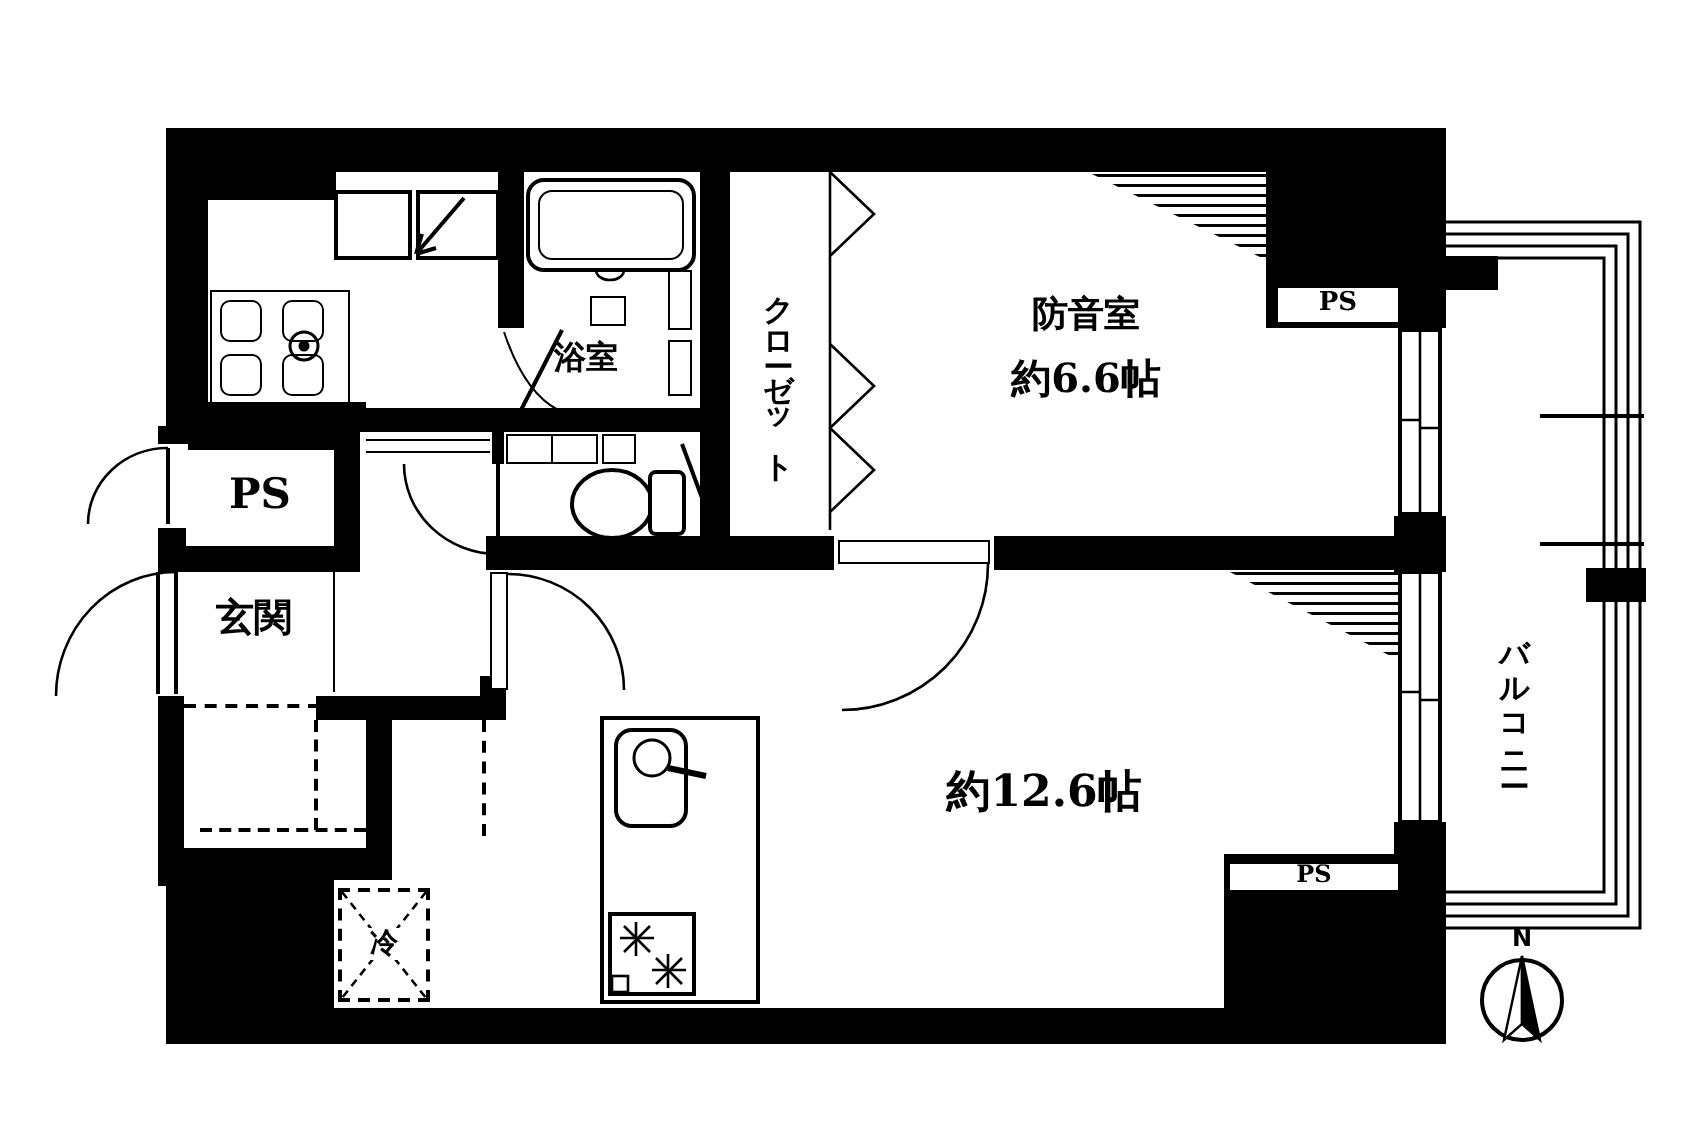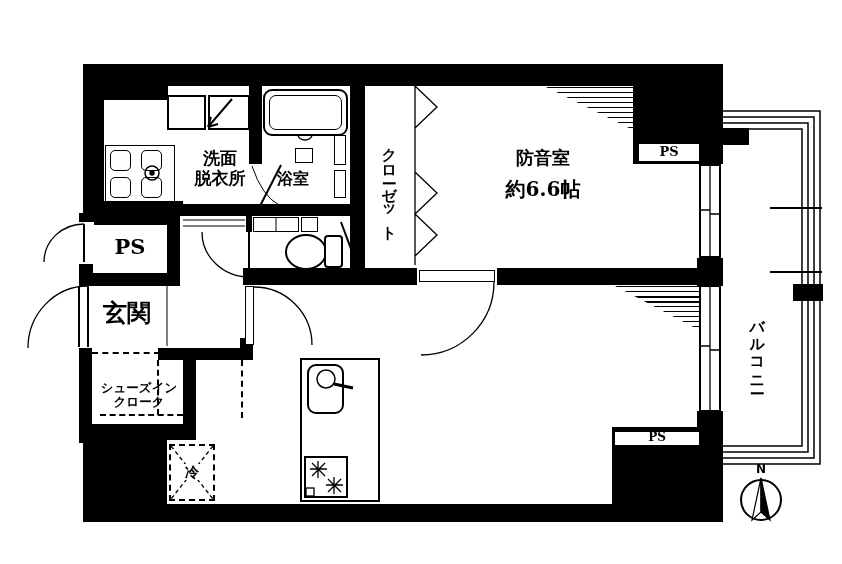--- a/index.html
+++ b/index.html
@@ -147,36 +147,29 @@
 
       <circle cx="761" cy="500" r="20" stroke-width="2"></circle>
       <polygon points="761,478 752,520 761,512" fill="#fff" stroke-width="1.2"></polygon>
       <polygon points="761,478 770,520 761,512" fill="#000" stroke-width="1.2"></polygon>
     </g>
   </svg>
 
   <div class="lbl" style="left:483px;top:148px;width:120px;font-size:18px;">防音室</div>
   <div class="lbl" style="left:478px;top:178px;width:130px;font-size:20px;">約6.6帖</div>
 
+  <div class="lbl" style="left:462px;top:384px;width:120px;font-size:22px;">約12.6帖</div>
 
   <div class="lbl vert" style="left:380px;top:108px;height:155px;font-size:15px;">クローゼット</div>
   <div class="lbl vert" style="left:748px;top:293px;height:110px;font-size:15px;">バルコニー</div>
 
-  <div class="lbl" style="left:180px;top:149px;width:80px;font-size:17px;">
-    <span>洗面</span><br>
-    <span>脱衣所</span>
-  </div>
 
   <div class="lbl" style="left:273px;top:170px;width:40px;font-size:16px;">浴室</div>
-  <div class="lbl" style="left:95px;top:299px;width:64px;font-size:24px;">玄関</div>
+  <div class="lbl" style="left:95px;top:299px;width:64px;font-size:19px;">玄関</div>
 
-  <div class="lbl" style="left:93px;top:381px;width:92px;font-size:12.5px;">
-    <span>シューズイン</span><br>
-    <span>クローク</span>
-  </div>
 
   <div class="lbl" style="left:100px;top:235px;width:60px;font-size:21px;">PS</div>
   <div class="lbl" style="left:638px;top:145px;width:62px;font-size:13px;">PS</div>
   <div class="lbl" style="left:614px;top:431px;width:86px;font-size:12px;">PS</div>
 
   <div class="lbl" style="left:182px;top:464px;width:20px;font-size:14px;background:#fff;">冷</div>
   <div class="lbl" style="left:753px;top:463px;width:16px;font-size:12px;font-family:'DejaVu Sans','Liberation Sans',sans-serif;">N</div>
 
 </div>
 

